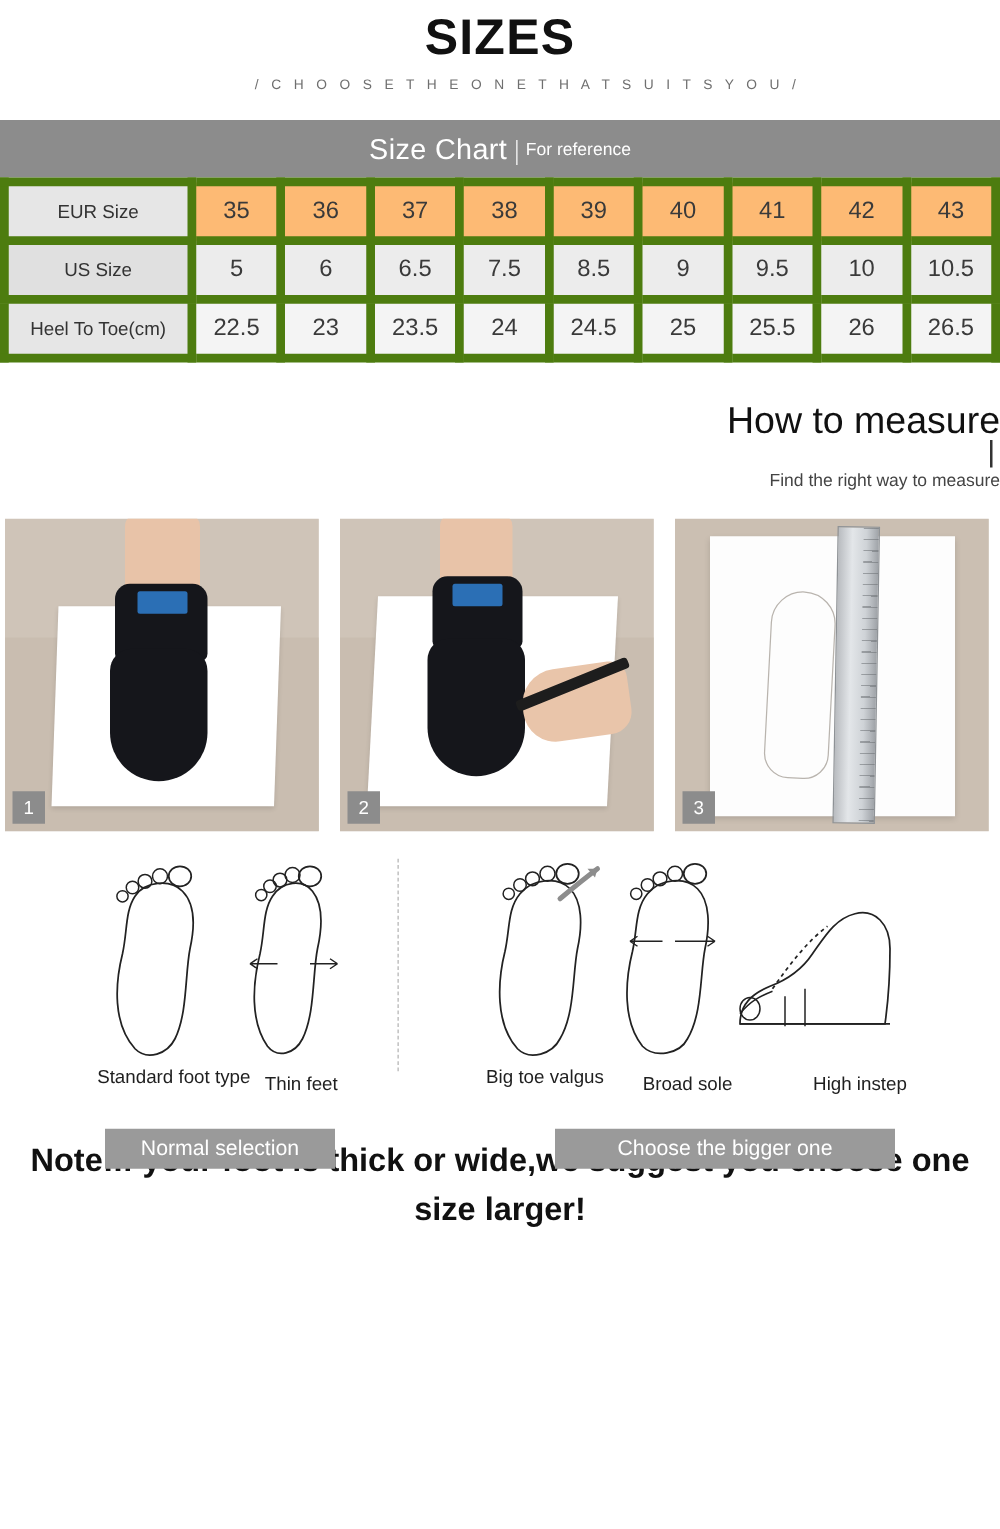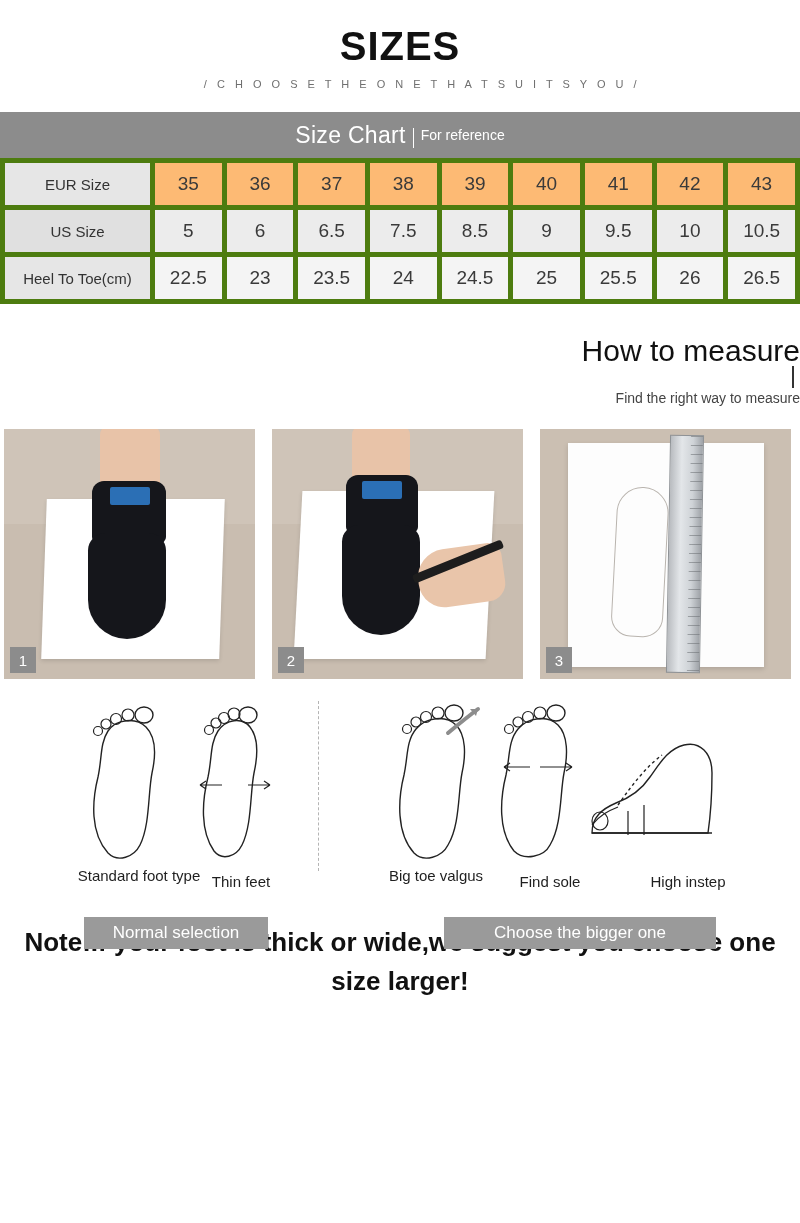--- a/index.html
+++ b/index.html
@@ -11,21 +11,21 @@
   .page {
     width: 800px;
     height: 1223px;
     position: relative;
     background: #fff;
     overflow: hidden;
   }
 
   
   .header {
-    padding-top: 24px;
+    padding-top: 8px;
     text-align: center;
   }
   .header-title {
     font-size: 40px;
     font-weight: bold;
     letter-spacing: 1px;
     color: #111;
     line-height: 1.1;
   }
   .header-sub {
@@ -65,21 +65,21 @@
   }
   .chart-head .small {
     font-size: 14px;
   }
   table.size-table {
     border-collapse: collapse;
     width: 800px;
     table-layout: fixed;
   }
   table.size-table td {
-    border: 5px solid #4d7c0f;
+    border: 7px solid #4d7c0f;
     text-align: center;
     height: 47px;
     font-size: 19px;
     color: #3a3a3a;
     margin-left: 17px;
   }
   table.size-table td.rowhead {
     background: #e6e6e6;
     font-size: 15px;
     width: 150px;
@@ -463,21 +463,21 @@
           <path d="M44 118 L44 142 M60 112 L60 142" stroke="#222" stroke-width="1.2"></path>
         </svg>
       </div>
 
     </div>
 
     <div class="labels">
       <div class="lbl" style="left:74px; top:0; width:130px;">Standard foot type</div>
       <div class="lbl" style="left:186px; top:6px; width:110px;">Thin feet</div>
       <div class="lbl" style="left:380px; top:0; width:112px;">Big toe valgus</div>
-      <div class="lbl" style="left:490px; top:6px; width:120px;">Find sole</div>
+      <div class="lbl" style="left:490px; top:6px; width:120px;">Broad sole</div>
       <div class="lbl" style="left:618px; top:6px; width:140px;">High instep</div>
     </div>
 
     <div class="buttons">
       <div class="btn btn-normal">Normal selection</div>
       <div class="btn btn-bigger">Choose the bigger one</div>
     </div>
   </div>
 
   <div class="note">Note:If your foot is thick or wide,we suggest you choose one size larger!</div>

